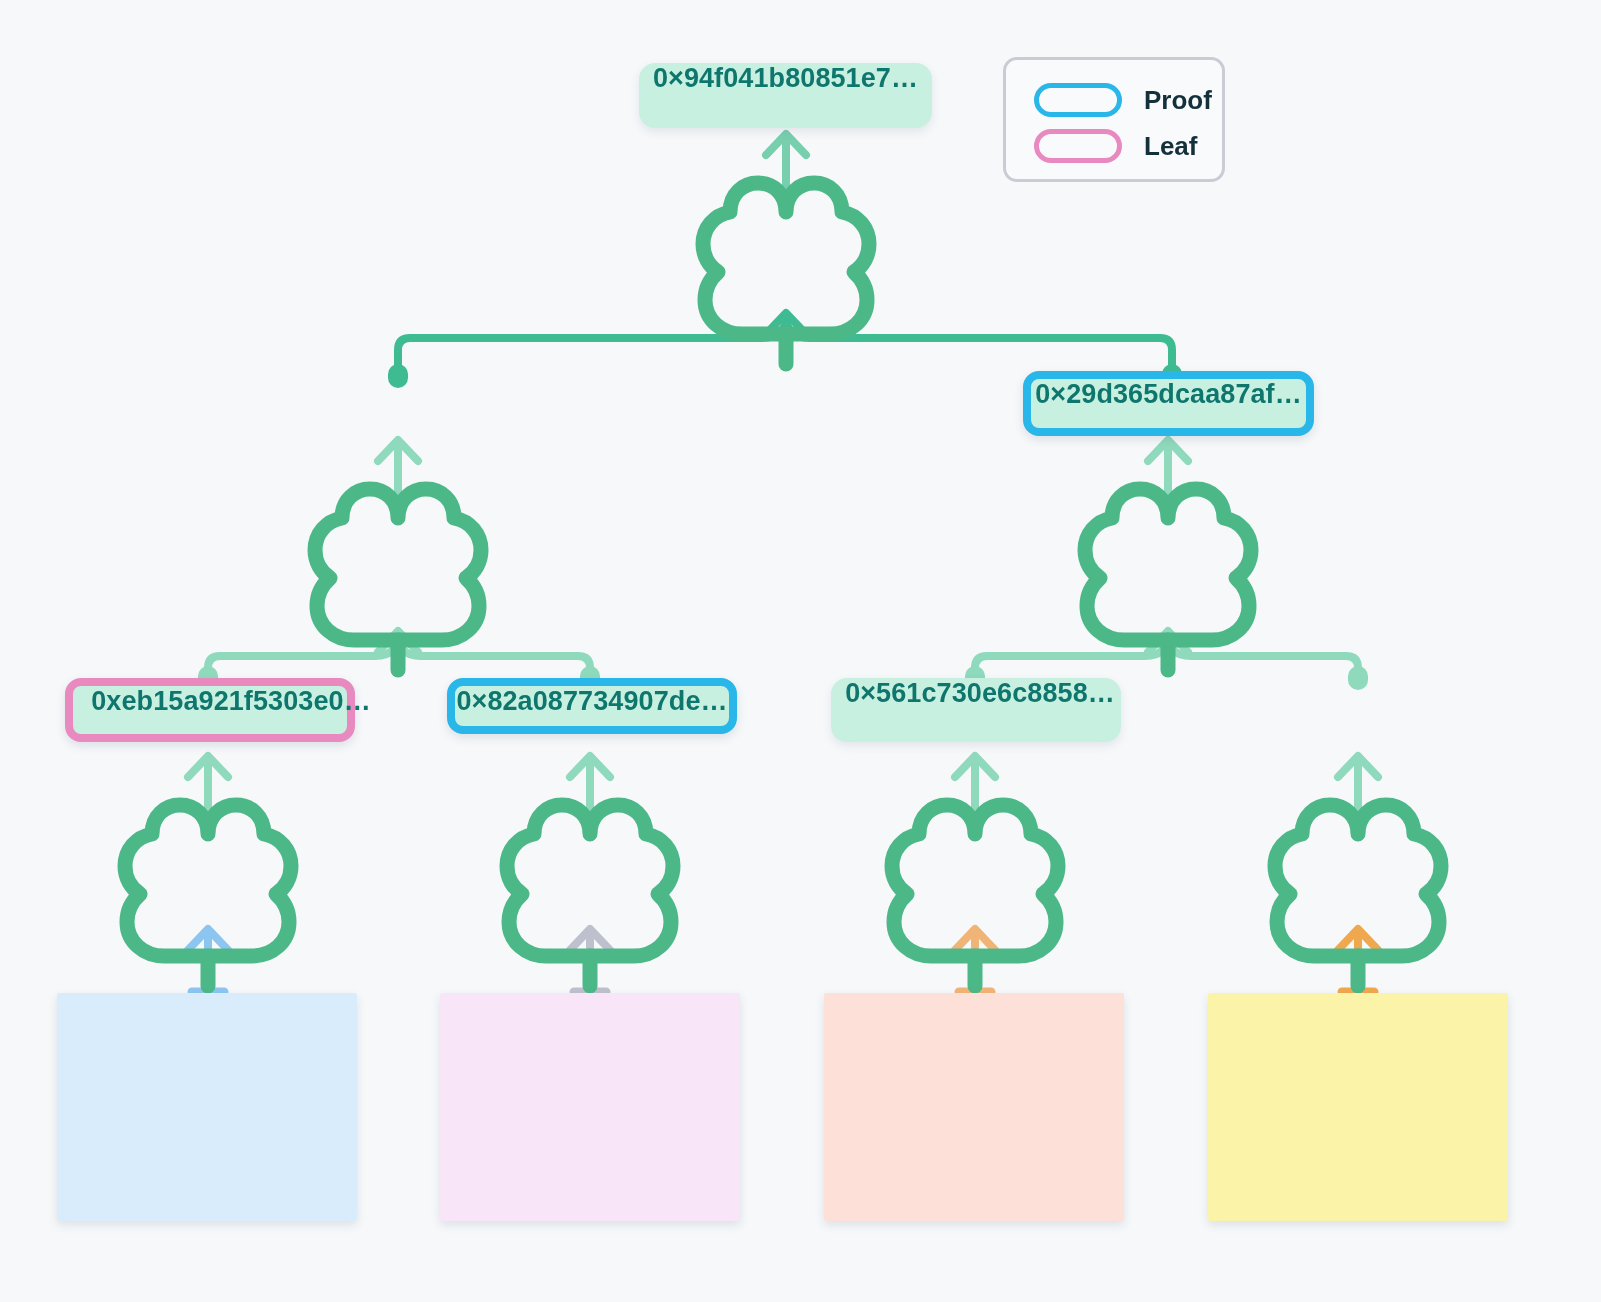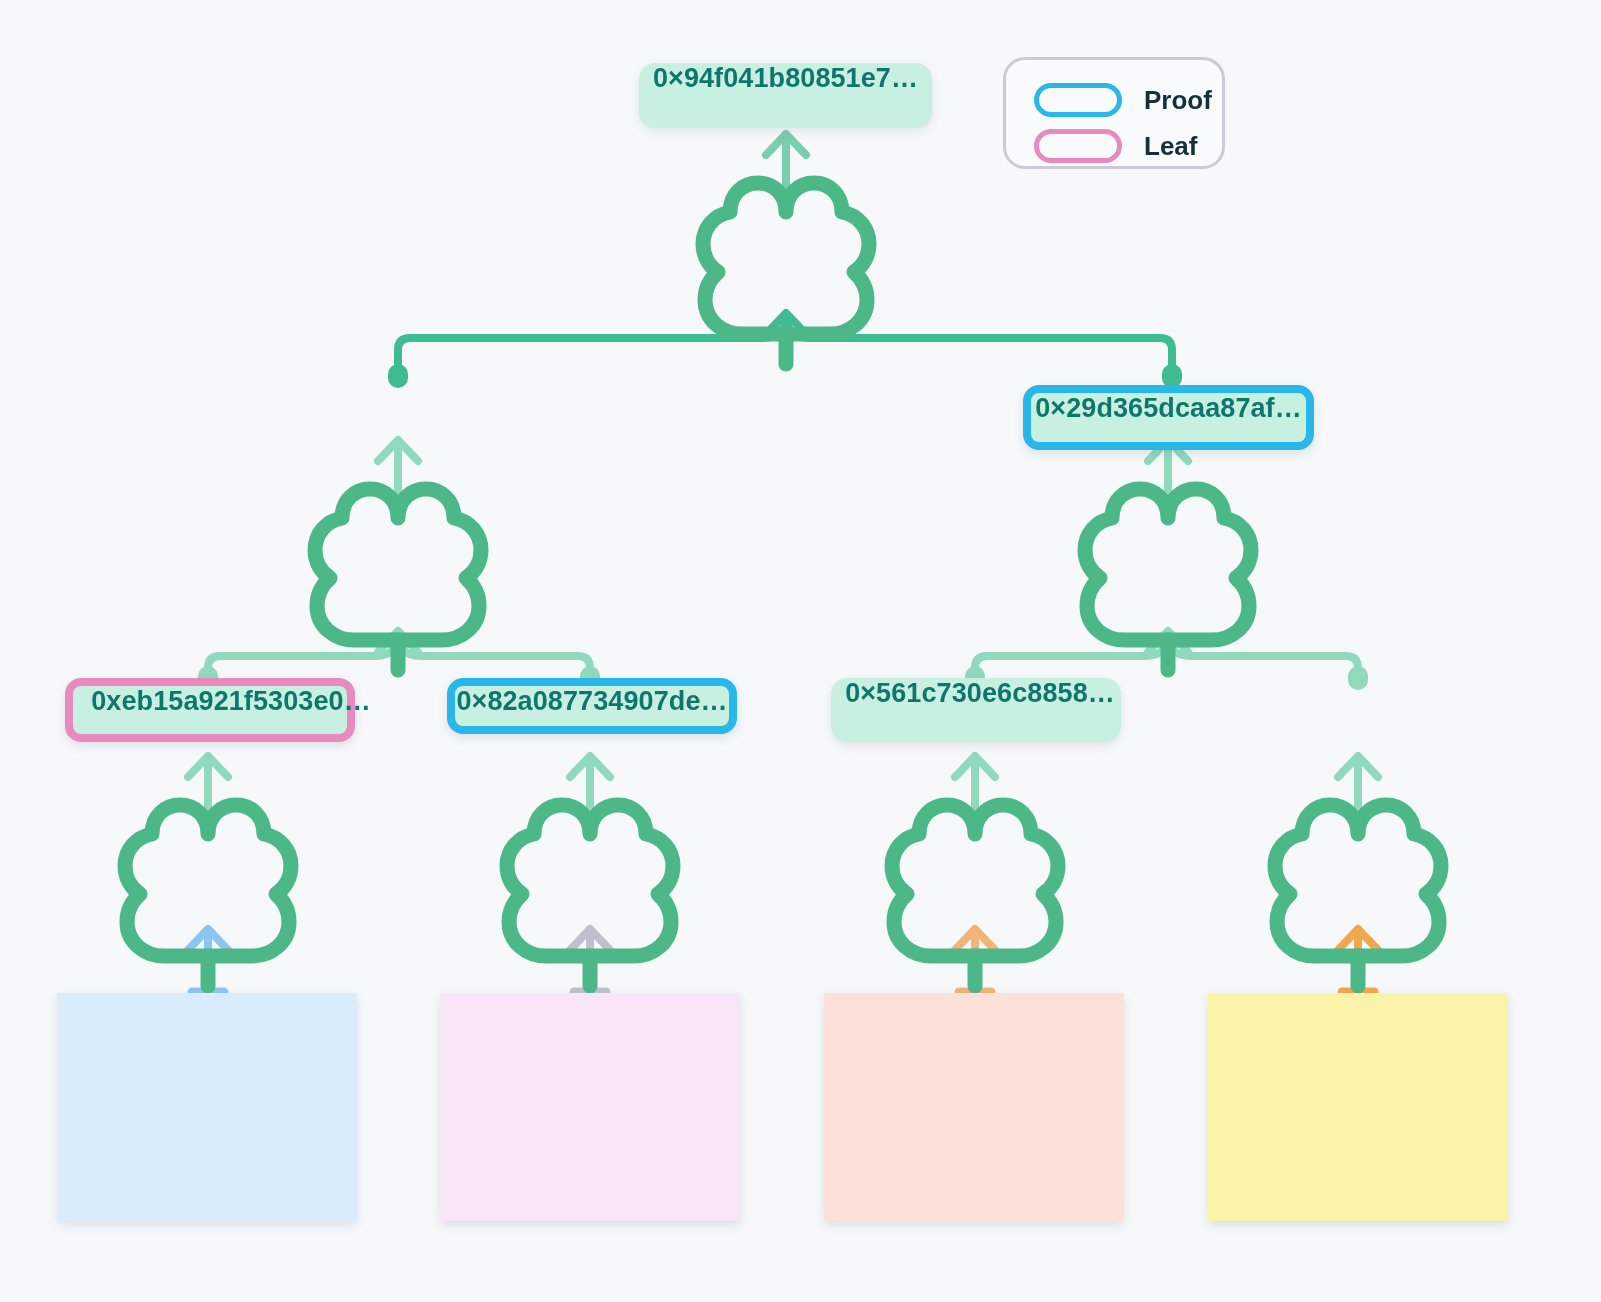--- a/index.html
+++ b/index.html
@@ -66,24 +66,24 @@
     height: 1302px;
     pointer-events: none;
   }
 
   
   #legend {
     position: absolute;
     left: 1003px;
     top: 57px;
     width: 222px;
-    height: 112px;
+    height: 125px;
     box-sizing: border-box;
     border: 3px solid #c9ccd4;
-    border-radius: 22px;
+    border-radius: 14px;
     background: rgba(255,255,255,0.35);
     padding: 18px 0 0 28px;
   }
   .legend-row {
     display: flex;
     align-items: center;
     height: 44px;
     margin-bottom: 2px;
   }
   .legend-swatch {
@@ -212,21 +212,21 @@
     <use href="#treeGlyph" x="590" y="868"></use>
     <use href="#treeGlyph" x="975" y="868"></use>
     <use href="#treeGlyph" x="1358" y="868"></use>
   </svg>
 
   <div class="node plain" style="left:639px; top:63px; width:293px; height:65px;">
     <span>0×94f041b80851e7…</span>
   </div>
 
 
-  <div class="node proof" style="left:1023px; top:385px; width:291px; height:65px;">
+  <div class="node proof" style="left:1023px; top:371px; width:291px; height:65px;">
     <span>0×29d365dcaa87af…</span>
   </div>
 
   <div class="node leaf" style="left:65px; top:678px; width:290px; height:64px;padding-left:42px;">
     <span>0xeb15a921f5303e0…</span>
   </div>
 
   <div class="node proof" style="left:447px; top:678px; width:290px; height:56px;">
     <span>0×82a087734907de…</span>
   </div>

